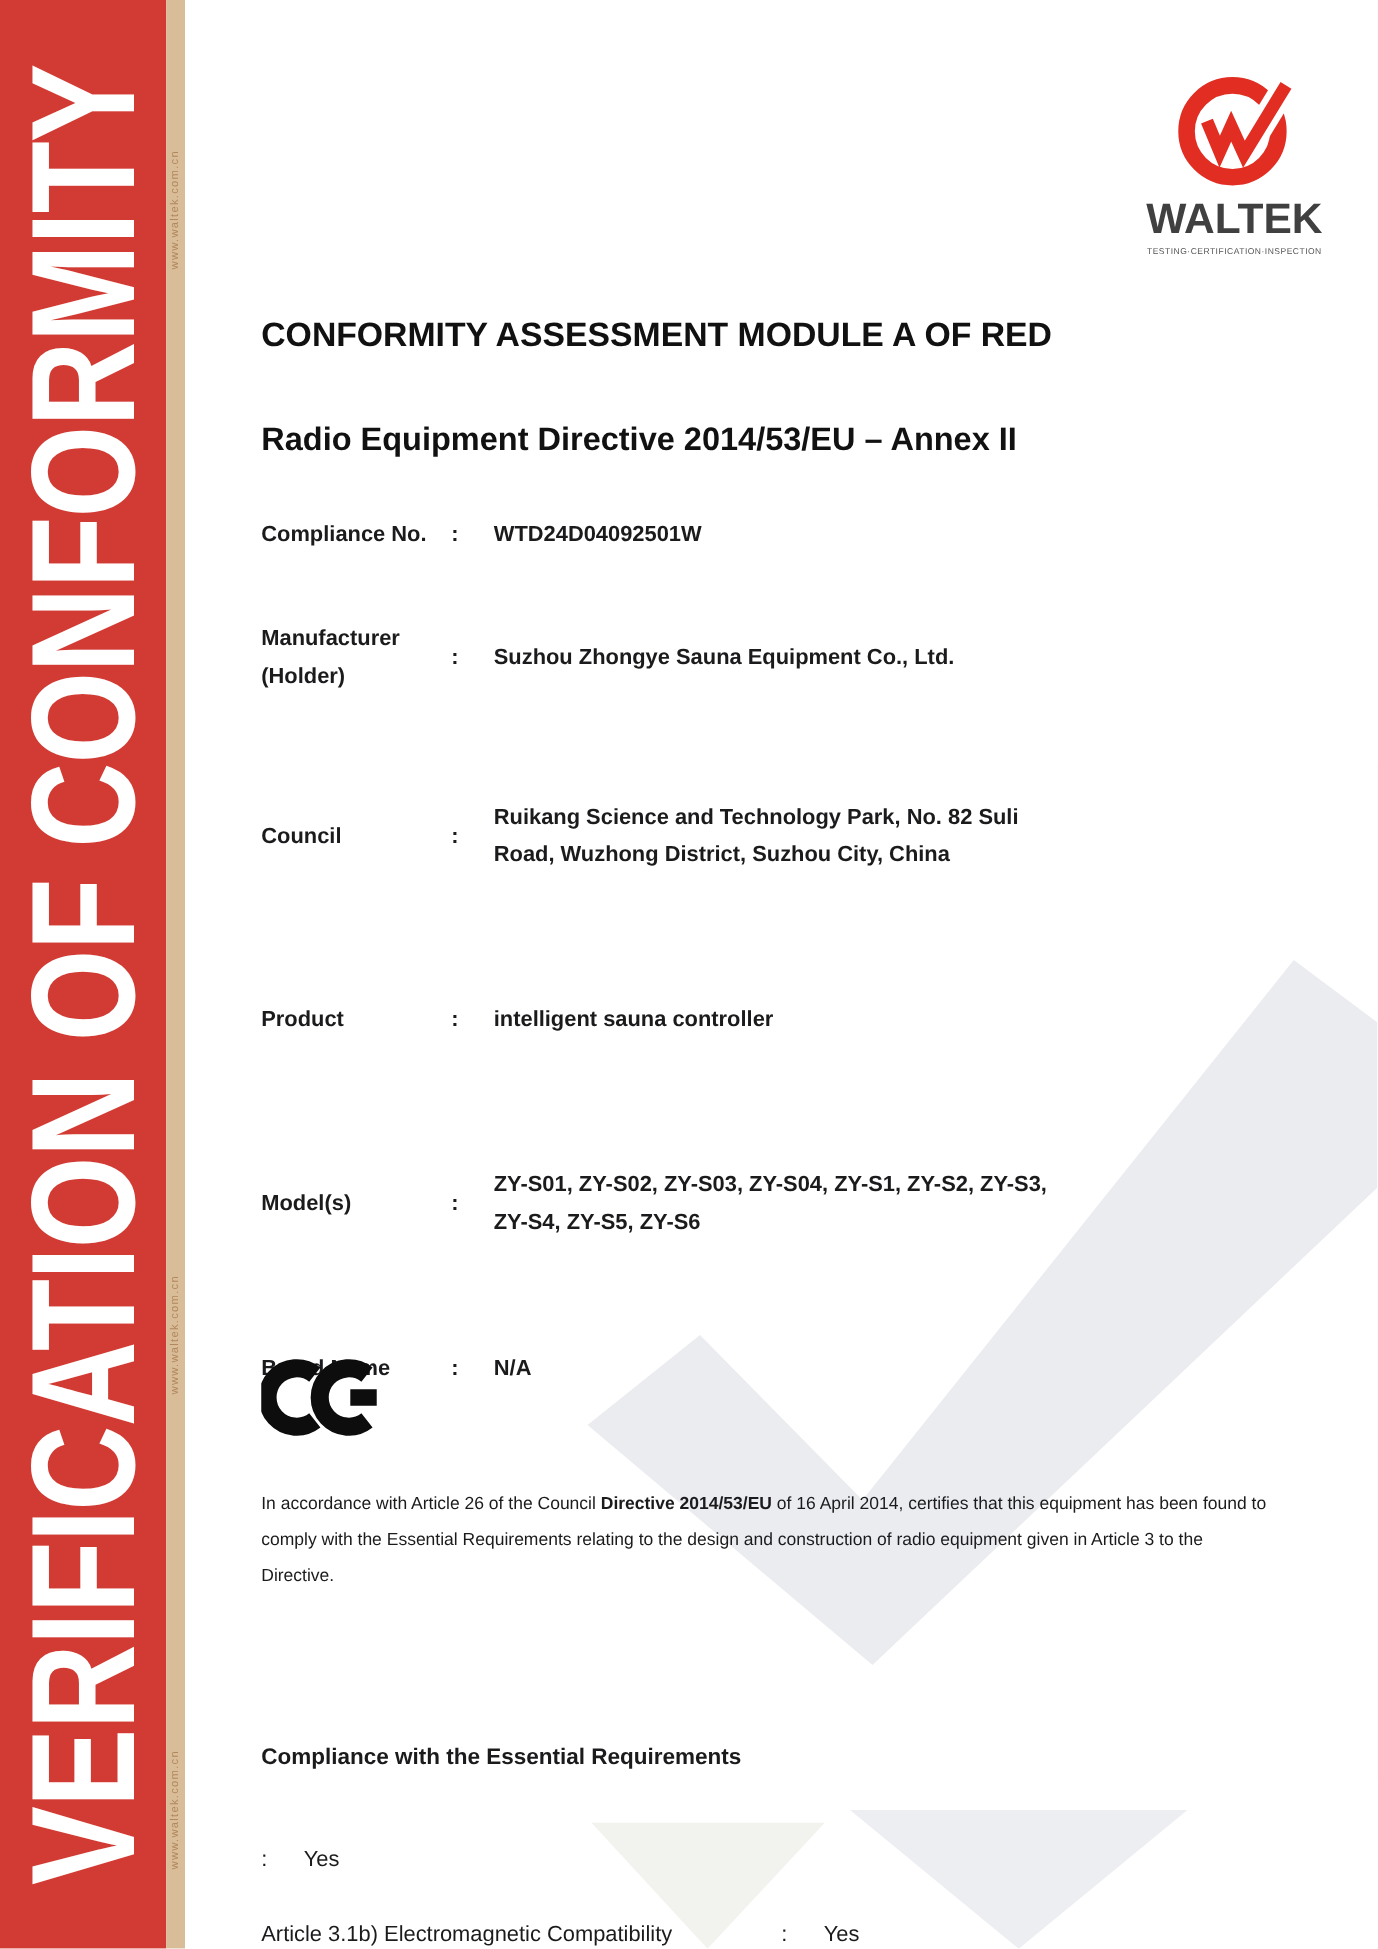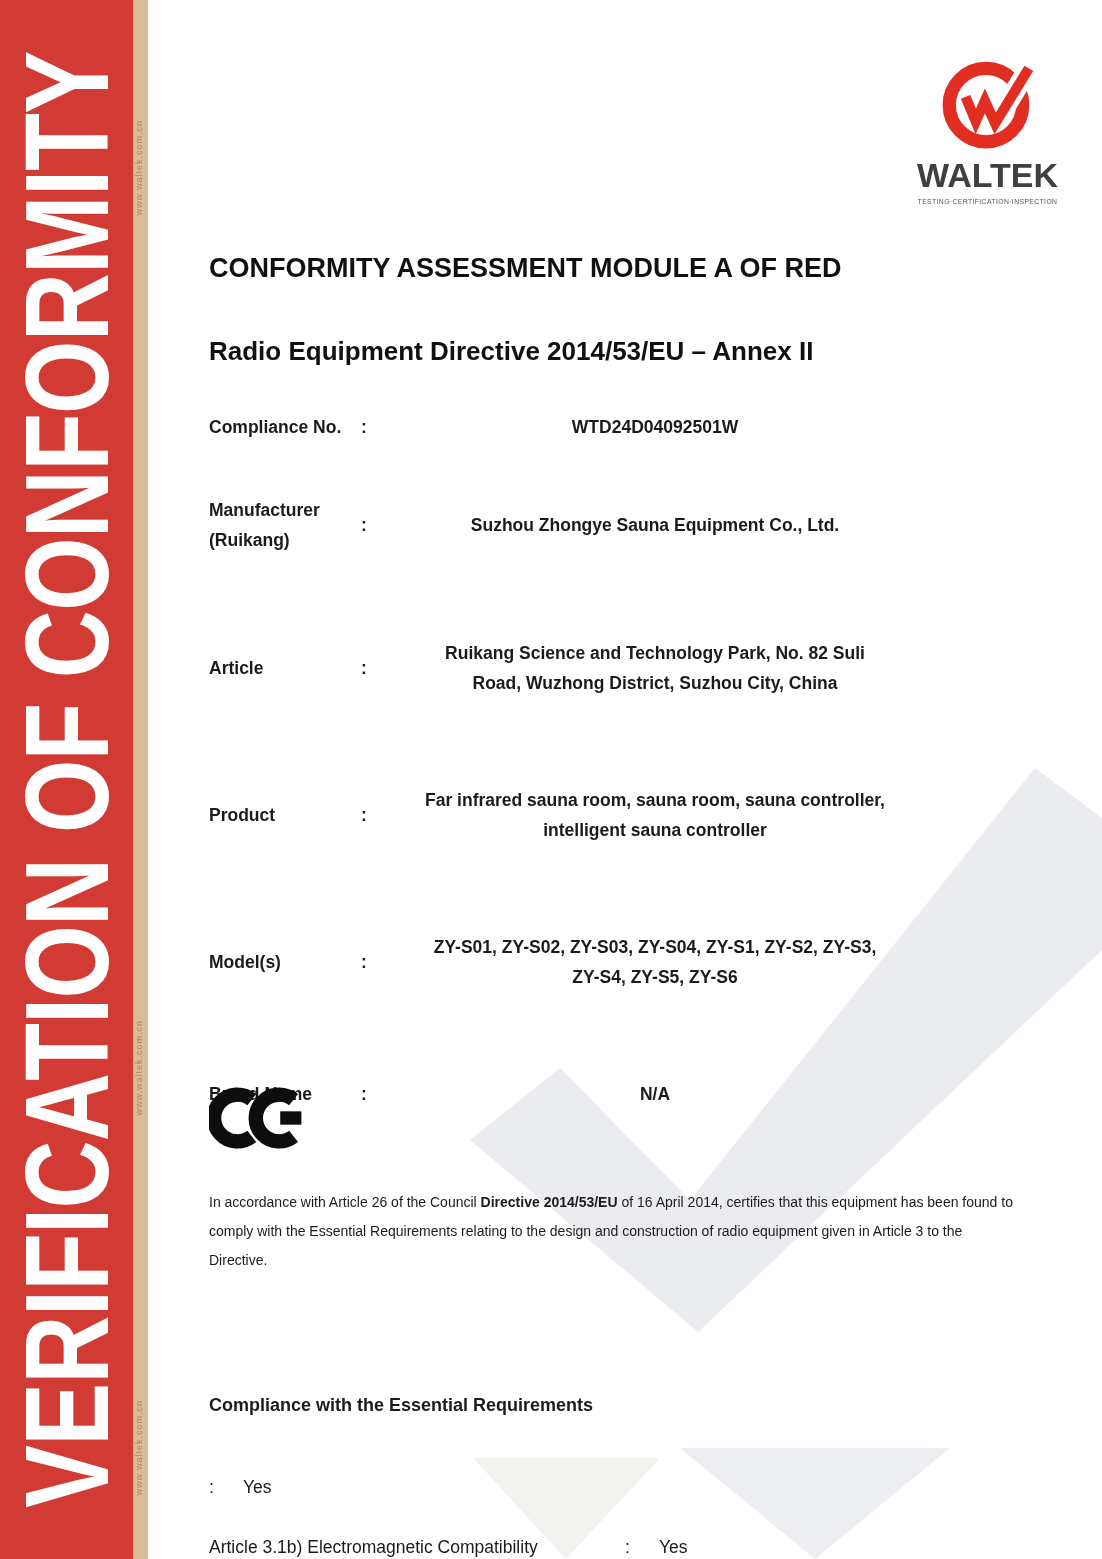--- a/index.html
+++ b/index.html
@@ -35,21 +35,21 @@
   .logo-name{font-size:34px;font-weight:bold;color:#404040;letter-spacing:0px;margin-top:2px;}
   .logo-tag{font-size:6.8px;color:#555;letter-spacing:.4px;margin-top:3px;}
   
   .title{position:absolute;left:209px;top:100px;font-size:27px;font-weight:bold;color:#111;}
   .subtitle{position:absolute;left:209px;top:152px;font-size:26px;font-weight:bold;color:#111;}
   
   .frow{position:absolute;left:209px;display:flex;align-items:center;}
   .frow .lbl{width:152px;font-weight:bold;font-size:17.5px;line-height:30px;}
   .frow .col{width:34px;font-weight:bold;font-size:17.5px;text-align:left;}
   .frow .val{width:520px;font-weight:bold;font-size:17.5px;line-height:30px;}
-  .v-line{display:block;text-align:center;}
+  .v-line{display:block;}
   .v-line:empty,.lbl-line:empty{display:none;}
   
   .para{position:absolute;left:209px;font-size:14px;line-height:29px;color:#1b1b1d;}
   .b{font-weight:bold;}
   .sec-head{position:absolute;left:209px;font-size:18px;font-weight:bold;}
   .crow{position:absolute;left:209px;display:flex;font-size:17.5px;line-height:30px;}
   .crow .art{width:416px;}
   .crow .ccol{width:34px;}
   .crow .ans{font-weight:normal;}
   .z{position:relative;z-index:2;}
@@ -91,42 +91,41 @@
     <div class="lbl"><span class="lbl-line">Compliance No.</span></div>
     <div class="col">:</div>
     <div class="val">
         <span class="v-line">WTD24D04092501W</span>
       </div>
   </div>
 
   <div class="frow z" style="top:250px;height:60px">
     <div class="lbl">
       <span class="lbl-line">Manufacturer</span>
-      <span class="lbl-line">(Ruikang)</span>
+      <span class="lbl-line">(Holder)</span>
     </div>
     <div class="col">:</div>
     <div class="val">
         <span class="v-line">Suzhou Zhongye Sauna Equipment Co., Ltd.</span>
       </div>
   </div>
 
   <div class="frow z" style="top:333px;height:60px">
-    <div class="lbl"><span class="lbl-line">Article</span></div>
+    <div class="lbl"><span class="lbl-line">Council</span></div>
     <div class="col">:</div>
     <div class="val">
       <span class="v-line">Ruikang Science and Technology Park, No. 82 Suli</span>
       <span class="v-line">Road, Wuzhong District, Suzhou City, China</span>
     </div>
   </div>
 
   <div class="frow z" style="top:420px;height:60px">
     <div class="lbl"><span class="lbl-line">Product</span></div>
     <div class="col">:</div>
     <div class="val">
-      <span class="v-line">Far infrared sauna room, sauna room, sauna controller,</span>
       <span class="v-line">intelligent sauna controller</span>
     </div>
   </div>
 
   <div class="frow z" style="top:507px;height:60px">
     <div class="lbl"><span class="lbl-line">Model(s)</span></div>
     <div class="col">:</div>
     <div class="val">
       <span class="v-line">ZY-S01, ZY-S02, ZY-S03, ZY-S04, ZY-S1, ZY-S2, ZY-S3,</span>
       <span class="v-line">ZY-S4, ZY-S5, ZY-S6</span>

